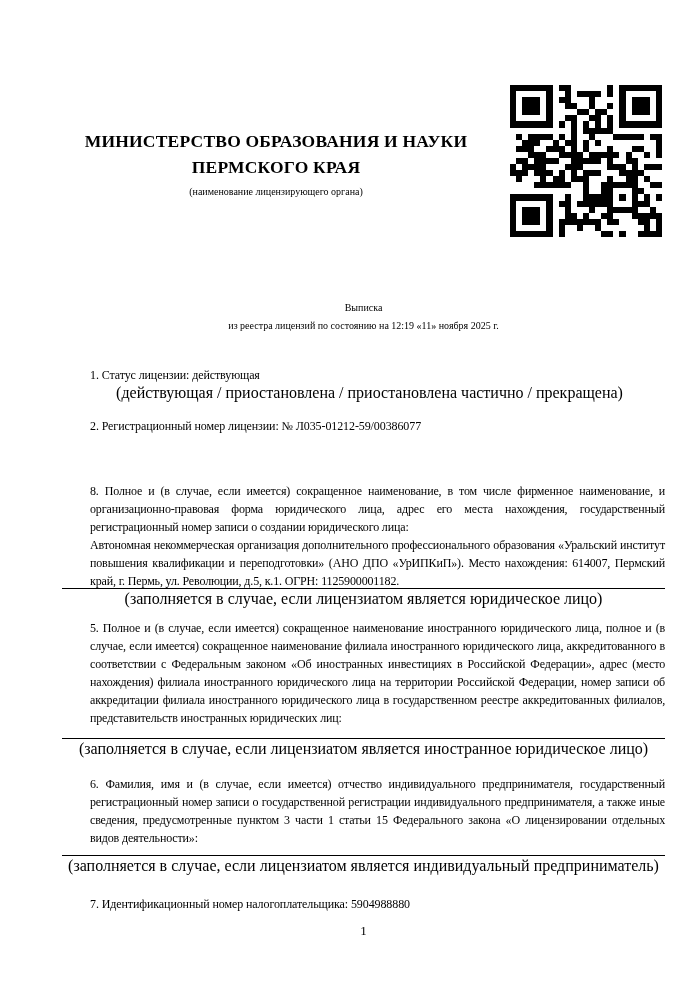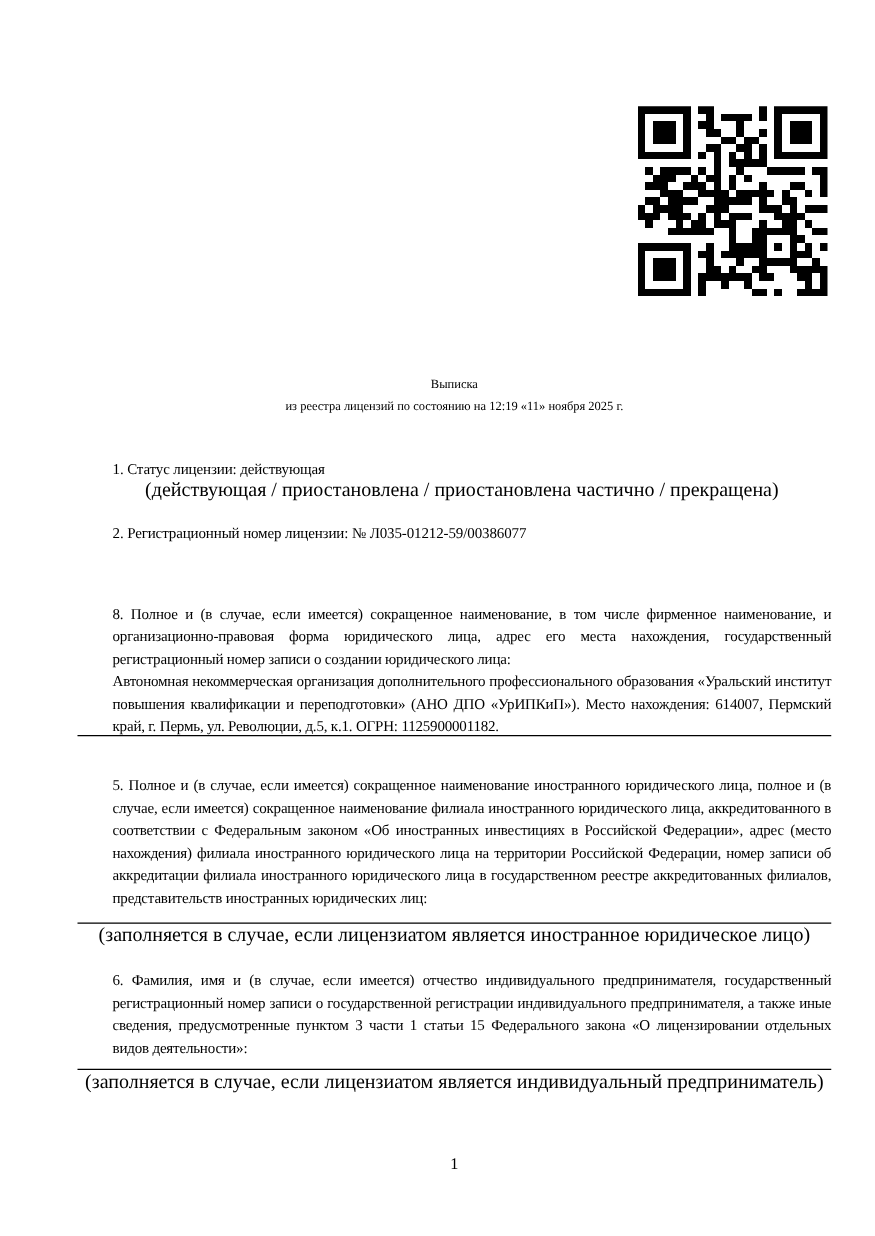--- a/index.html
+++ b/index.html
@@ -348,42 +348,49 @@
         <rect x="15" y="24" width="1" height="1"></rect>
         <rect x="16" y="24" width="1" height="1"></rect>
         <rect x="18" y="24" width="1" height="1"></rect>
         <rect x="21" y="24" width="1" height="1"></rect>
         <rect x="22" y="24" width="1" height="1"></rect>
         <rect x="23" y="24" width="1" height="1"></rect>
         <rect x="24" y="24" width="1" height="1"></rect>
       </svg>
     </div>
 
+  <div class="abs ministry">
+    <div class="ministry-line">МИНИСТЕРСТВО ОБРАЗОВАНИЯ И НАУКИ</div>
+    <div class="ministry-line">ПЕРМСКОГО КРАЯ</div>
+    <div class="ministry-cap">(наименование лицензирующего органа)</div>
+  </div>
 
   <div class="abs col doc-title">
     <div>Выписка</div>
     <div>из реестра лицензий по состоянию на 12:19 «11» ноября 2025 г.</div>
   </div>
 
   <div class="abs col item" style="top:366px;">1. Статус лицензии: действующая</div>
   <div class="abs col small-cap" style="top:386px;padding-left:12px;">(действующая / приостановлена / приостановлена частично / прекращена)</div>
 
   <div class="abs col item" style="top:417px;">2. Регистрационный номер лицензии: № Л035-01212-59/00386077</div>
 
 
   <div class="abs col" style="top:482px;">
     <div class="item para">8. Полное и (в случае, если имеется) сокращенное наименование, в том числе фирменное наименование, и организационно-правовая форма юридического лица, адрес его места нахождения, государственный регистрационный номер записи о создании юридического лица:</div>
     <div class="item para">Автономная некоммерческая организация дополнительного профессионального образования «Уральский институт повышения квалификации и переподготовки» (АНО ДПО «УрИПКиП»). Место нахождения: 614007, Пермский край, г. Пермь, ул. Революции, д.5, к.1. ОГРН: 1125900001182.</div>
   </div>
   <div class="abs col rule" style="top:588px;"></div>
+  <div class="abs col small-cap" style="top:592px;">(заполняется в случае, если лицензиатом является юридическое лицо)</div>
 
   <div class="abs col item para" style="top:619px;">5. Полное и (в случае, если имеется) сокращенное наименование иностранного юридического лица, полное и (в случае, если имеется) сокращенное наименование филиала иностранного юридического лица, аккредитованного в соответствии с Федеральным законом «Об иностранных инвестициях в Российской Федерации», адрес (место нахождения) филиала иностранного юридического лица на территории Российской Федерации, номер записи об аккредитации филиала иностранного юридического лица в государственном реестре аккредитованных филиалов, представительств иностранных юридических лиц:</div>
   <div class="abs col rule" style="top:738px;"></div>
   <div class="abs col small-cap" style="top:742px;">(заполняется в случае, если лицензиатом является иностранное юридическое лицо)</div>
 
   <div class="abs col item para" style="top:775px;">6. Фамилия, имя и (в случае, если имеется) отчество индивидуального предпринимателя, государственный регистрационный номер записи о государственной регистрации индивидуального предпринимателя, а также иные сведения, предусмотренные пунктом 3 части 1 статьи 15 Федерального закона «О лицензировании отдельных видов деятельности»:</div>
   <div class="abs col rule" style="top:855px;"></div>
   <div class="abs col small-cap" style="top:859px;">(заполняется в случае, если лицензиатом является индивидуальный предприниматель)</div>
 
+  <div class="abs col item" style="top:895px;">7. Идентификационный номер налогоплательщика: 5904988880</div>
 
   <div class="abs col pagenum">1</div>
 
 </div>
 
 </body></html>

